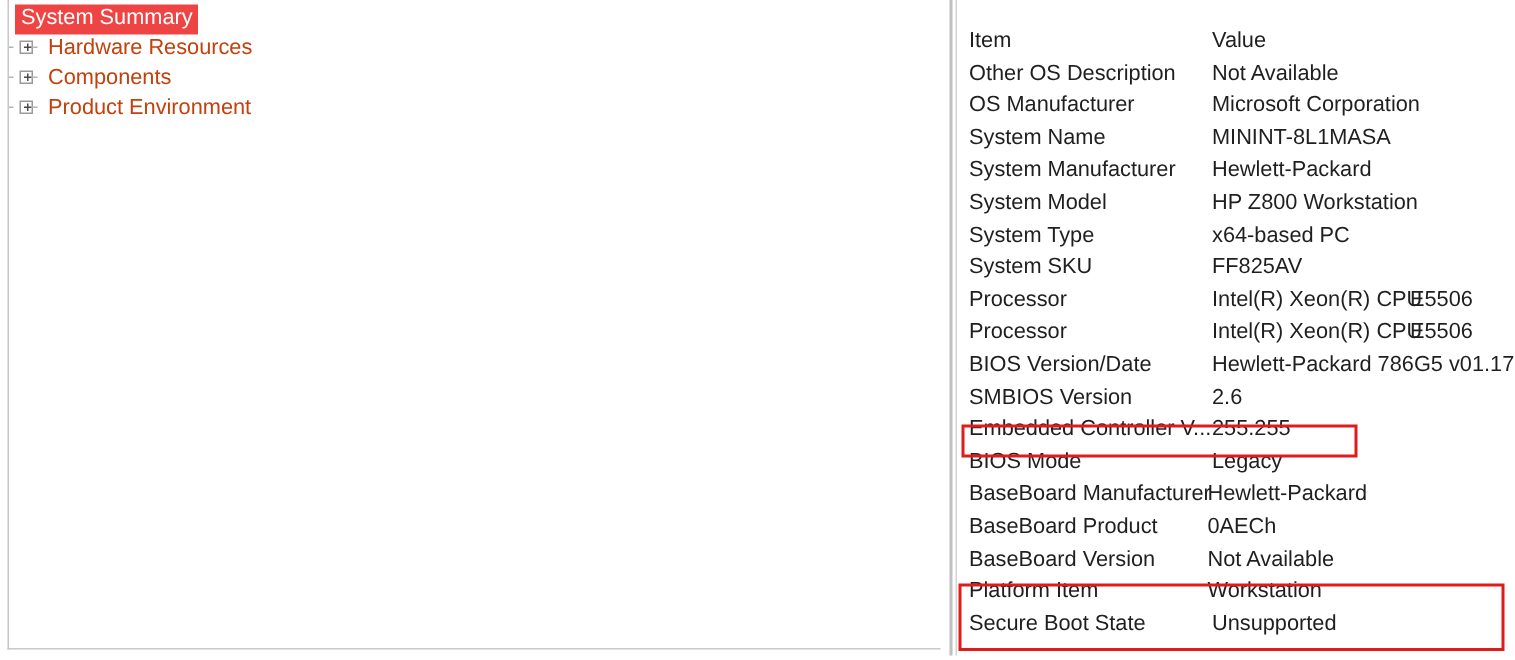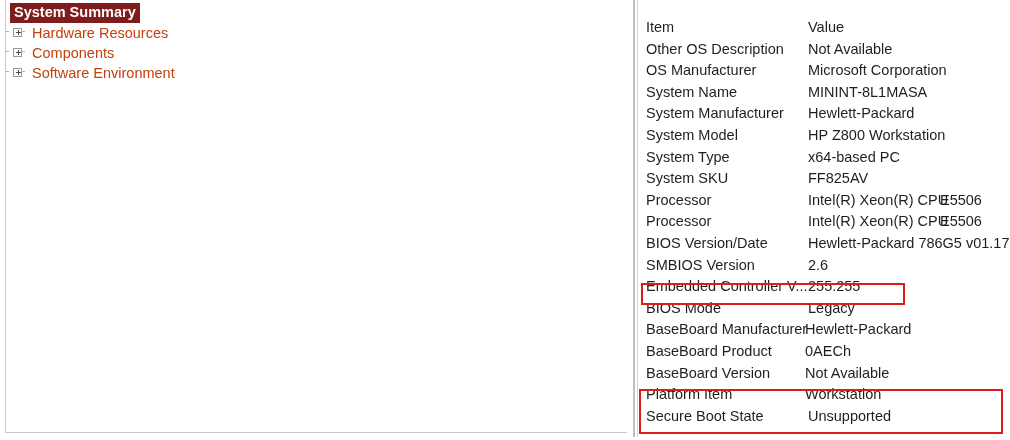--- a/index.html
+++ b/index.html
@@ -37,25 +37,24 @@
     line-height: 20px;
     font-size: 14.5px;
     color: #1a1a1a;
     white-space: nowrap;
   }
   .tree-row.root {
     padding-left: 4px;
   }
   .tree-label-selected {
     display: inline-block;
-    background: #7f1d1d;
+    background: #ef4444;
     color: #ffffff;
     padding: 1px 4px 2px 4px;
     line-height: 17px;
-    font-weight: bold;
   }
   .tree-row.child {
     padding-left: 4px;
   }
   .expander {
     display: inline-block;
     width: 9px;
     height: 9px;
     border: 1px solid #9a9a9a;
     background: #fdfdfd;
@@ -218,21 +217,21 @@
       <span class="connector"></span>
       <span class="expander"></span>
       <span class="connector-r"></span>
       <span class="tree-text">Components</span>
     </div>
 
     <div class="tree-row child">
       <span class="connector"></span>
       <span class="expander"></span>
       <span class="connector-r"></span>
-      <span class="tree-text">Software Environment</span>
+      <span class="tree-text">Product Environment</span>
     </div>
 
   </div>
 
   <div id="splitter"></div>
   <div id="splitter-bar-a"></div>
   <div id="splitter-bar-b"></div>
 
   <div id="list-pane">
 

